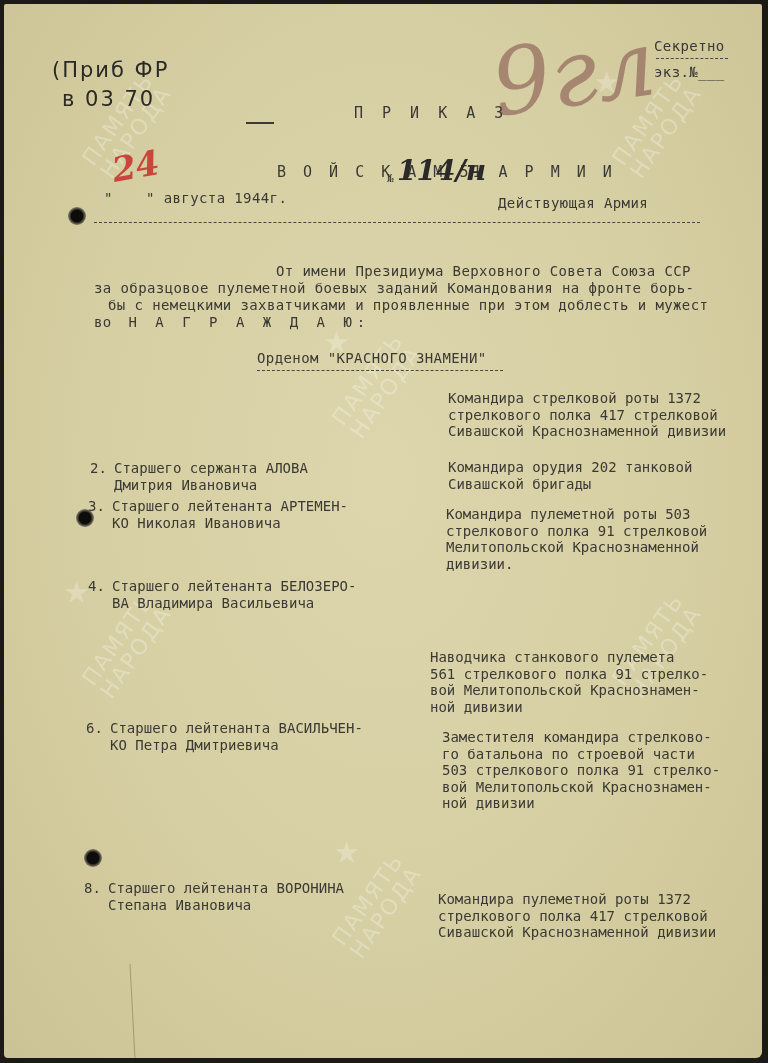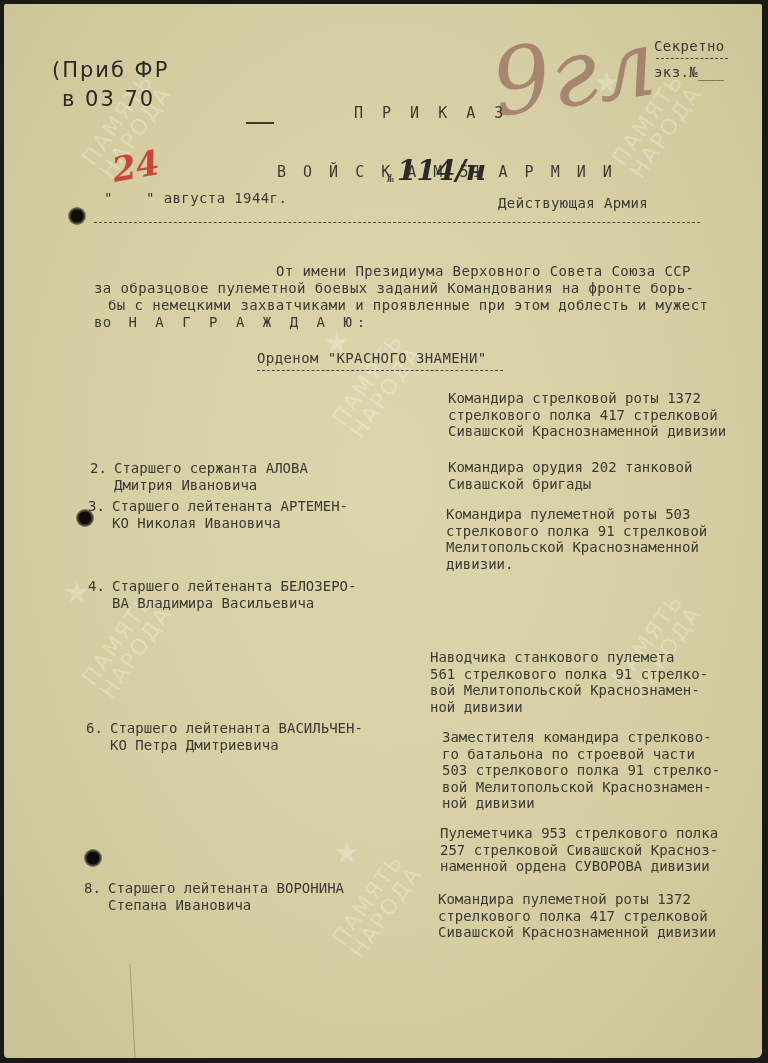--- a/index.html
+++ b/index.html
@@ -111,23 +111,20 @@
 вой Мелитопольской Краснознамен-
 ной дивизии</div>
 
   <div class="entry-left" style="top:716px;left:82px;"><span class="entry-num">6.</span><span>Старшего лейтенанта ВАСИЛЬЧЕН-</span><br><span class="entry-num"></span><span>КО Петра Дмитриевича</span></div>
   <div class="entry-right" style="top:725px;left:438px;">Заместителя командира стрелково-
 го батальона по строевой части
 503 стрелкового полка 91 стрелко-
 вой Мелитопольской Краснознамен-
 ной дивизии</div>
 
-  <div class="entry-right" style="top:821px;left:436px;">Пулеметчика 953 стрелкового полка
-257 стрелковой Сивашской Красноз-
-наменной ордена СУВОРОВА дивизии</div>
 
   <div class="entry-left" style="top:876px;left:80px;"><span class="entry-num">8.</span><span>Старшего лейтенанта ВОРОНИНА</span><br><span class="entry-num"></span><span>Степана Ивановича</span></div>
   <div class="entry-right" style="top:887px;left:434px;">Командира пулеметной роты 1372
 стрелкового полка 417 стрелковой
 Сивашской Краснознаменной дивизии</div>
 
   <div class="abs" style="left:128px;top:960px;width:1px;height:95px;background:rgba(80,70,50,0.35);transform:rotate(-3deg);"></div>
 </div>
 
 </body></html>

